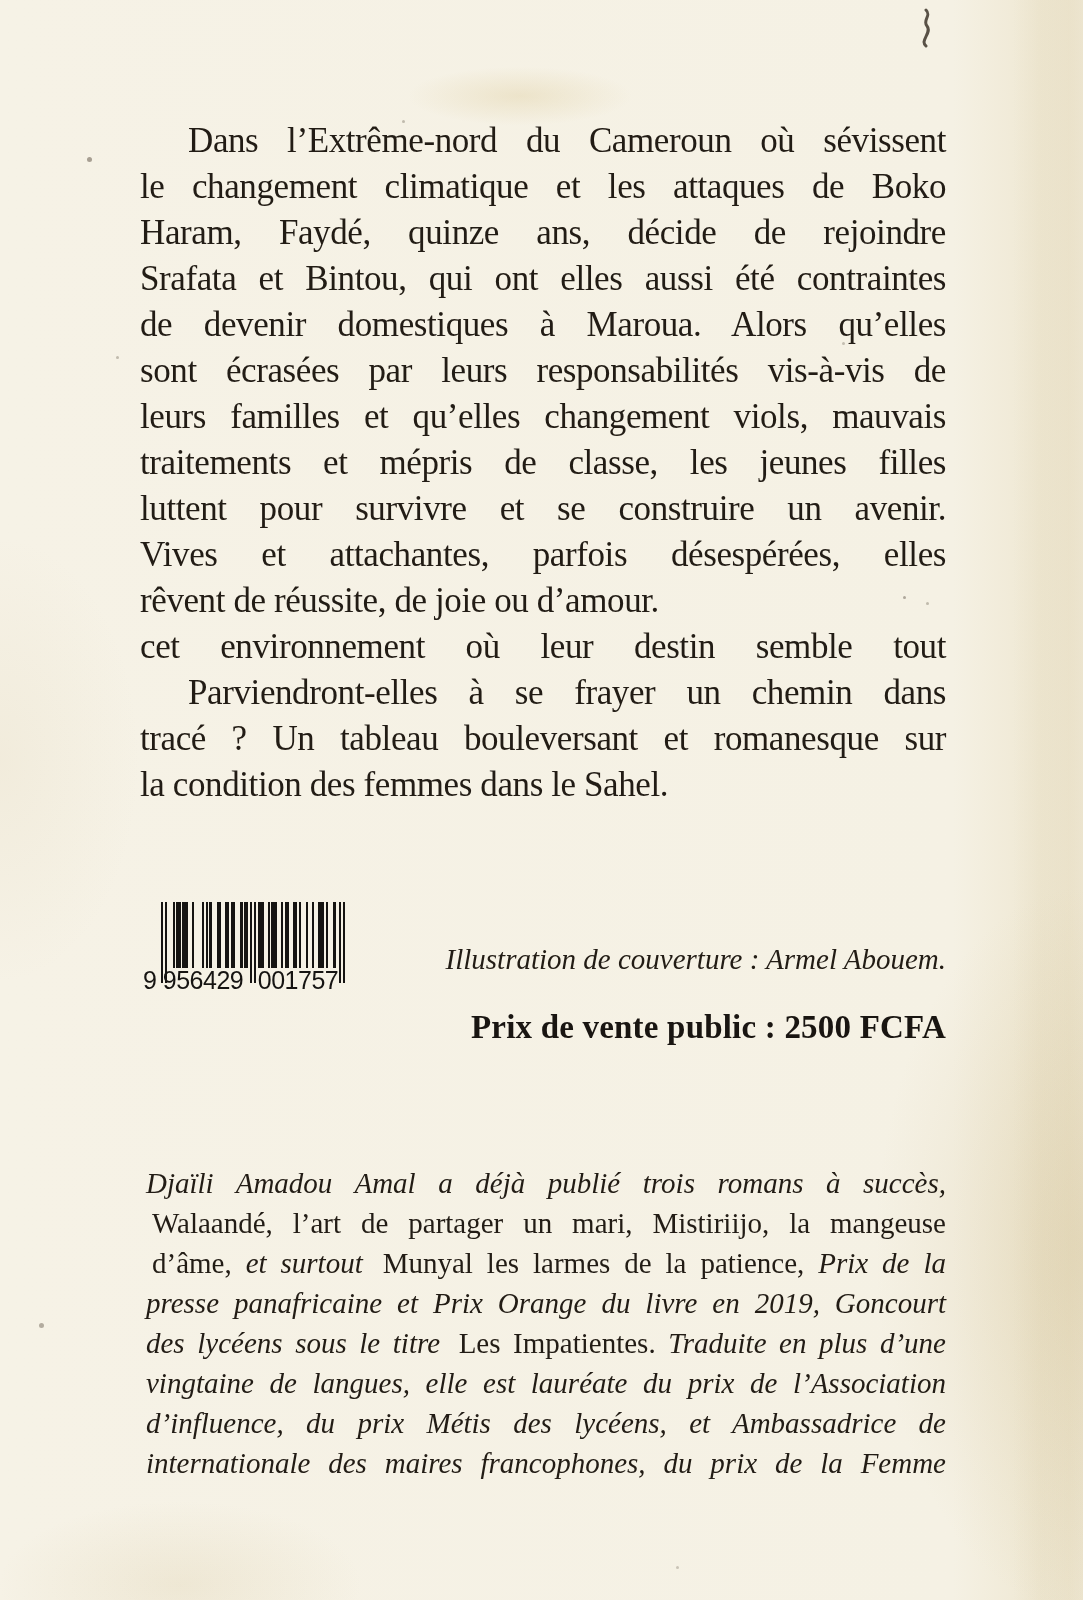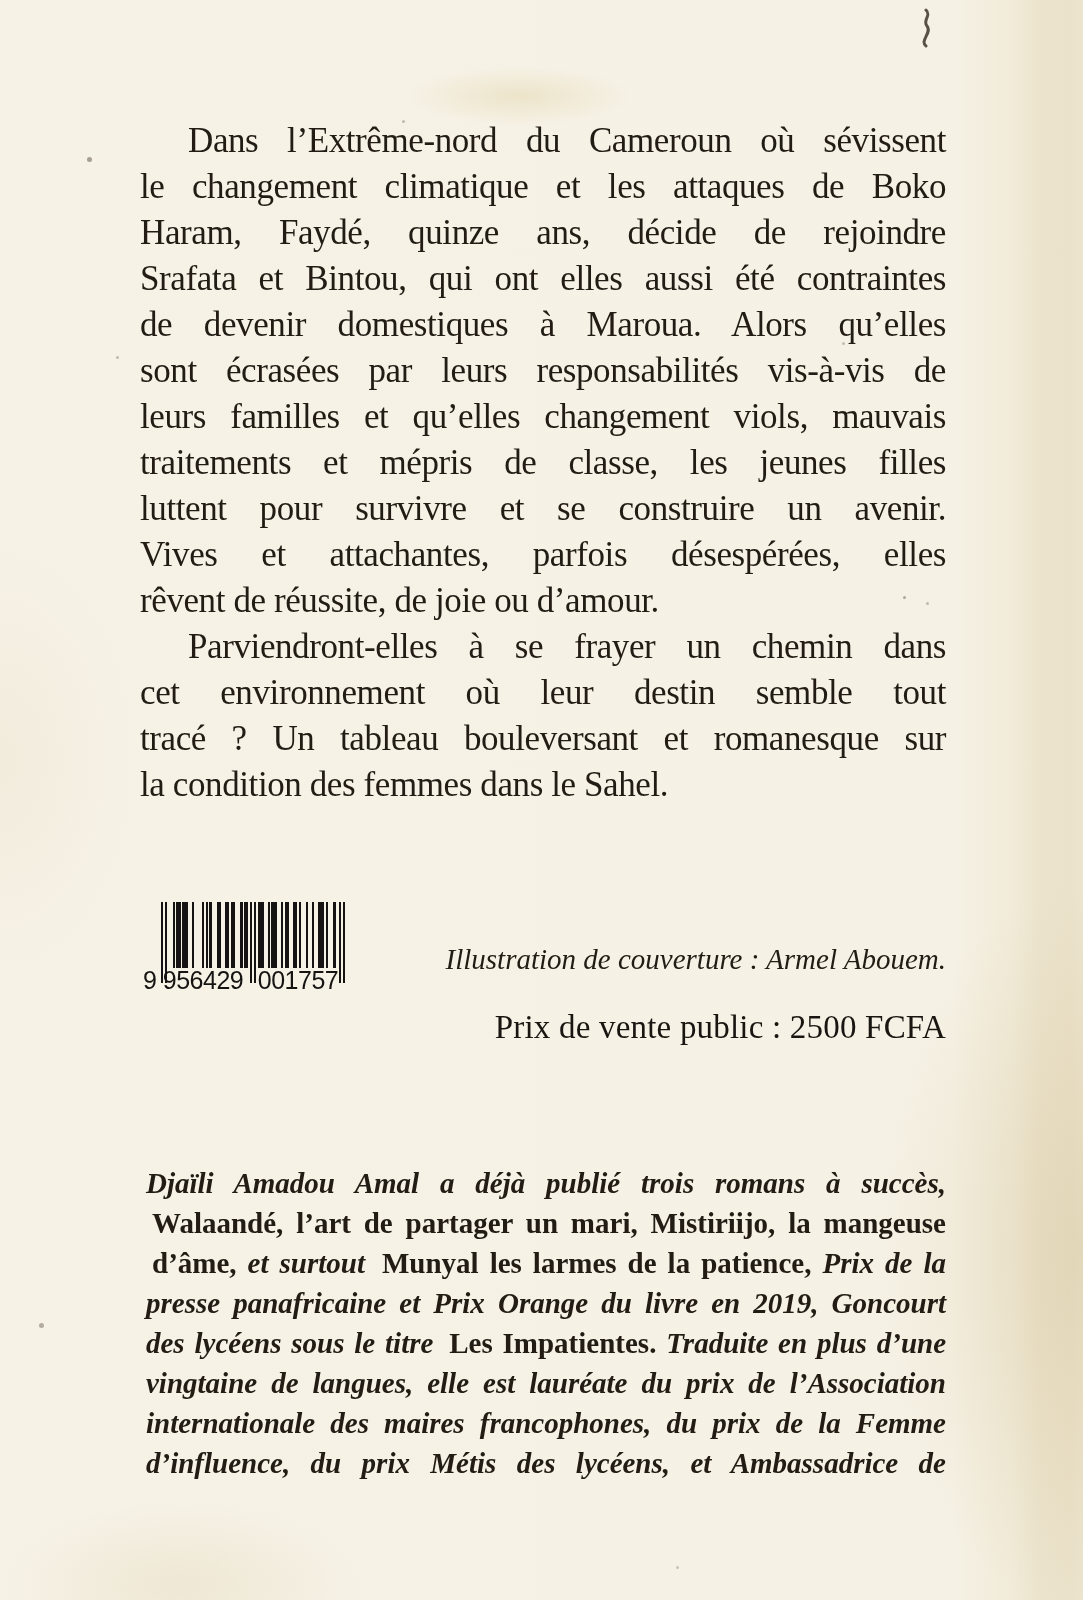--- a/index.html
+++ b/index.html
@@ -53,32 +53,32 @@
   
   .illustration-credit{
     position:absolute;left:140px;top:941px;width:806px;
     font-family:"Liberation Serif", serif;
     font-style:italic;font-size:29px;line-height:36px;
     text-align:right;color:var(--ink);
   }
   .price{
     position:absolute;left:140px;top:1007px;width:806px;
     font-family:"Liberation Serif", serif;
-    font-weight:normal;font-size:33px;line-height:40px;
+    font-weight:bold;font-size:33px;line-height:40px;
     text-align:right;color:#191511;
     letter-spacing:0.2px;
   }
   
   .bio{
     position:absolute;left:146px;top:1163px;width:800px;
     font-family:"Liberation Serif", serif;
     font-size:29px;line-height:40px;
     color:var(--ink);
   }
-  .bio .tline{text-align:justify;text-align-last:justify;font-weight:bold;}
+  .bio .tline{text-align:justify;text-align-last:justify;}
   .bio .tline.lastline{text-align-last:left;}
   .bio .it{font-style:italic;}
   .bio .rm{font-style:normal;margin-left:6px;}
   
   .ink-squiggle{position:absolute;left:912px;top:8px;width:26px;height:40px;}
   .specks{
     position:absolute;left:0;top:0;width:3px;height:3px;border-radius:50%;
     background:transparent;pointer-events:none;
     box-shadow:
       88px 158px 0 1px rgba(70,58,44,.45),
@@ -108,22 +108,22 @@
       <div class="tline"><span class="">le changement climatique et les attaques de Boko</span></div>
       <div class="tline"><span class="">Haram, Faydé, quinze ans, décide de rejoindre</span></div>
       <div class="tline"><span class="">Srafata et Bintou, qui ont elles aussi été contraintes</span></div>
       <div class="tline"><span class="">de devenir domestiques à Maroua. Alors qu’elles</span></div>
       <div class="tline"><span class="">sont écrasées par leurs responsabilités vis-à-vis de</span></div>
       <div class="tline"><span class="">leurs familles et qu’elles changement viols, mauvais</span></div>
       <div class="tline"><span class="">traitements et mépris de classe, les jeunes filles</span></div>
       <div class="tline"><span class="">luttent pour survivre et se construire un avenir.</span></div>
       <div class="tline"><span class="">Vives et attachantes, parfois désespérées, elles</span></div>
       <div class="tline lastline"><span class="">rêvent de réussite, de joie ou d’amour.</span></div>
+      <div class="tline"><span class="">cet environnement où leur destin semble tout</span></div>
       <div class="tline indent"><span class="">Parviendront-elles à se frayer un chemin dans</span></div>
-      <div class="tline"><span class="">cet environnement où leur destin semble tout</span></div>
       <div class="tline"><span class="">tracé ? Un tableau bouleversant et romanesque sur</span></div>
       <div class="tline lastline"><span class="">la condition des femmes dans le Sahel.</span></div>
     </div>
 
   <div class="barcode">
     <div class="bars">
         <div class="bcbar guard" style="left: 0px; width: 2.13684px;"></div>
         <div class="bcbar guard" style="left: 3.87368px; width: 2.13684px;"></div>
         <div class="bcbar" style="left: 11.6211px; width: 2.13684px;"></div>
         <div class="bcbar" style="left: 15.4947px; width: 4.07368px;"></div>
@@ -165,17 +165,17 @@
 
   <div class="price">Prix de vente public : 2500 FCFA</div>
 
   <div class="bio">
       <div class="tline"><span class="it">Djaïli Amadou Amal a déjà publié trois romans à succès,</span></div>
       <div class="tline"><span class="rm">Walaandé, l’art de partager un mari, Mistiriijo, la mangeuse</span></div>
       <div class="tline"><span class="rm">d’âme, </span><span class="it">et surtout </span><span class="rm">Munyal les larmes de la patience, </span><span class="it">Prix de la</span></div>
       <div class="tline"><span class="it">presse panafricaine et Prix Orange du livre en 2019, Goncourt</span></div>
       <div class="tline"><span class="it">des lycéens sous le titre </span><span class="rm">Les Impatientes. </span><span class="it">Traduite en plus d’une</span></div>
       <div class="tline"><span class="it">vingtaine de langues, elle est lauréate du prix de l’Association</span></div>
+      <div class="tline"><span class="it">d’influence, du prix Métis des lycéens, et Ambassadrice de</span></div>
       <div class="tline"><span class="it">internationale des maires francophones, du prix de la Femme</span></div>
-      <div class="tline"><span class="it">d’influence, du prix Métis des lycéens, et Ambassadrice de</span></div>
     </div>
 
 </div>
 
 </body></html>

